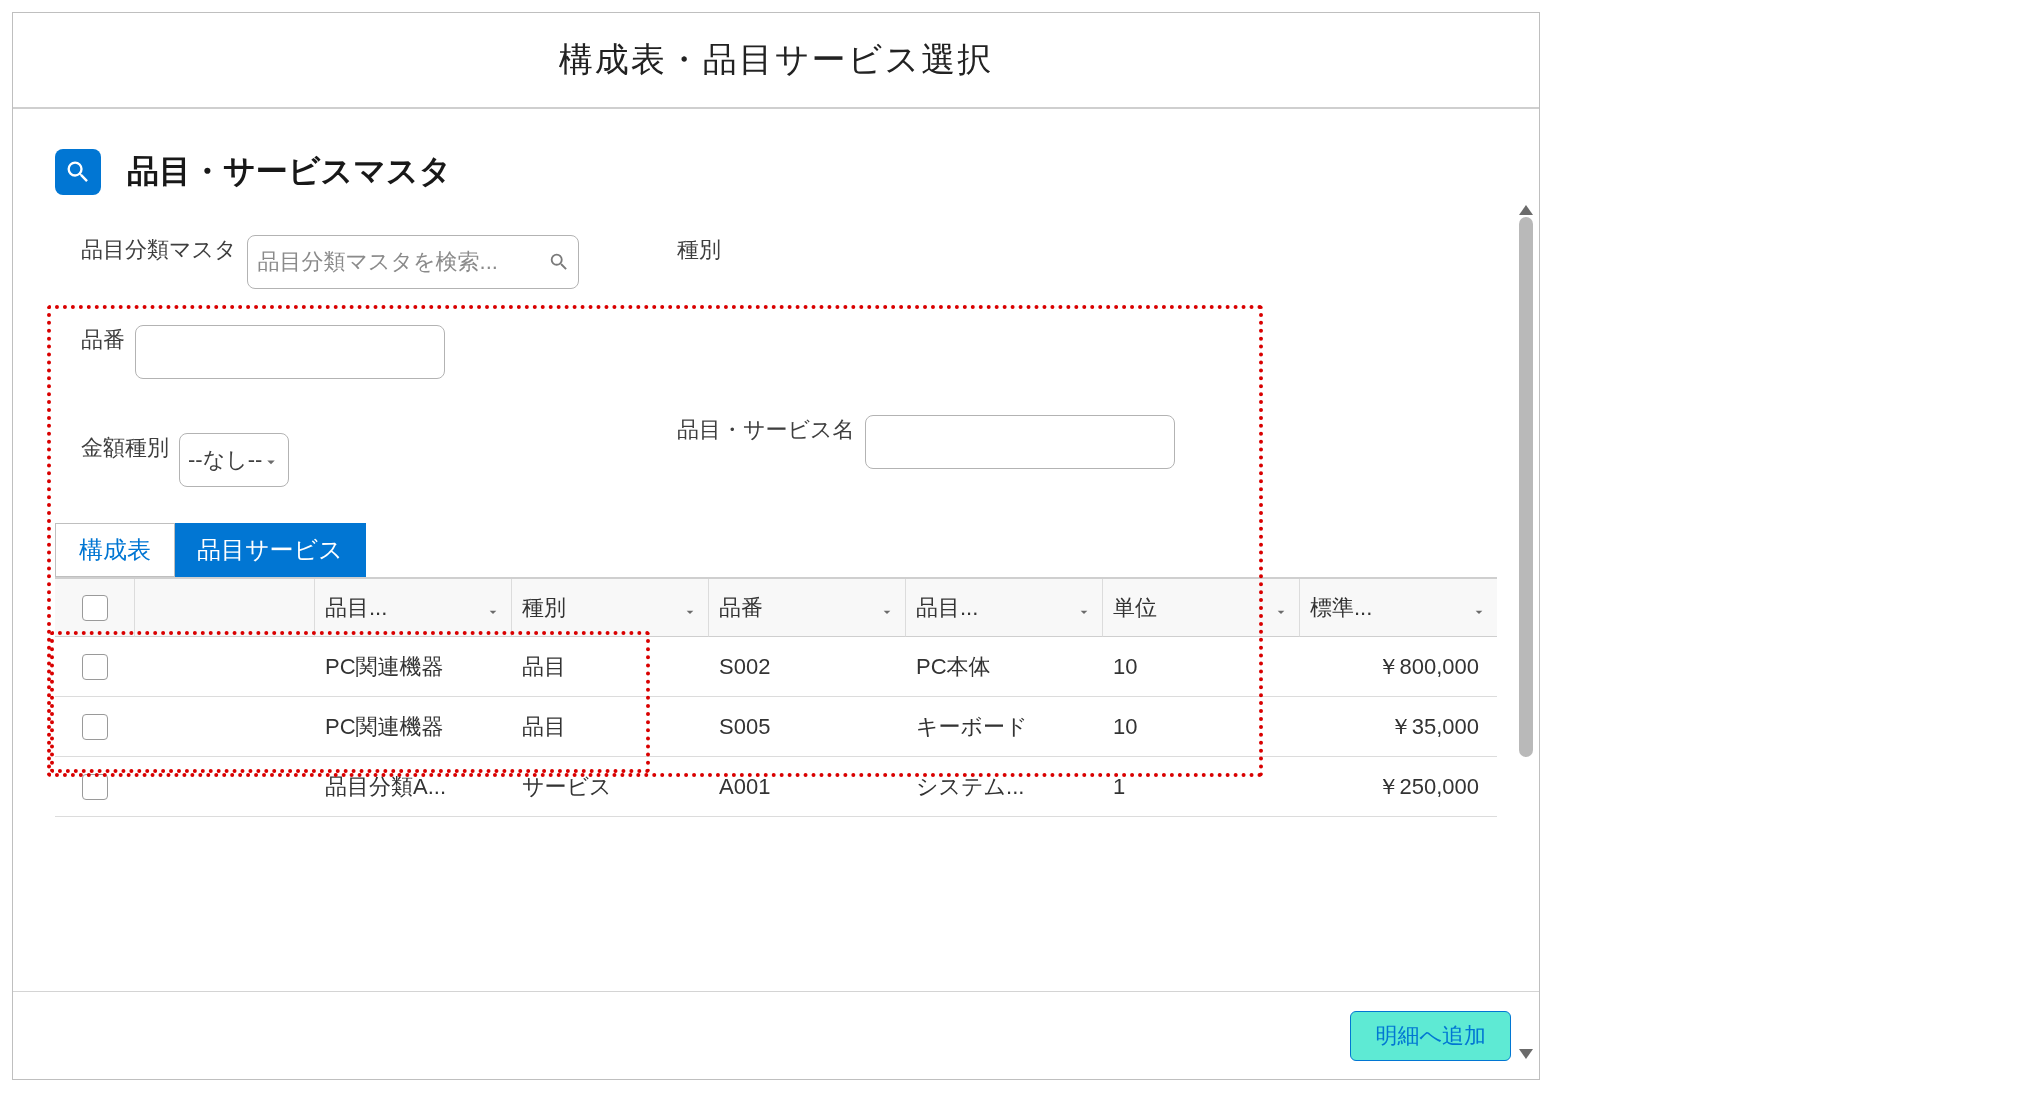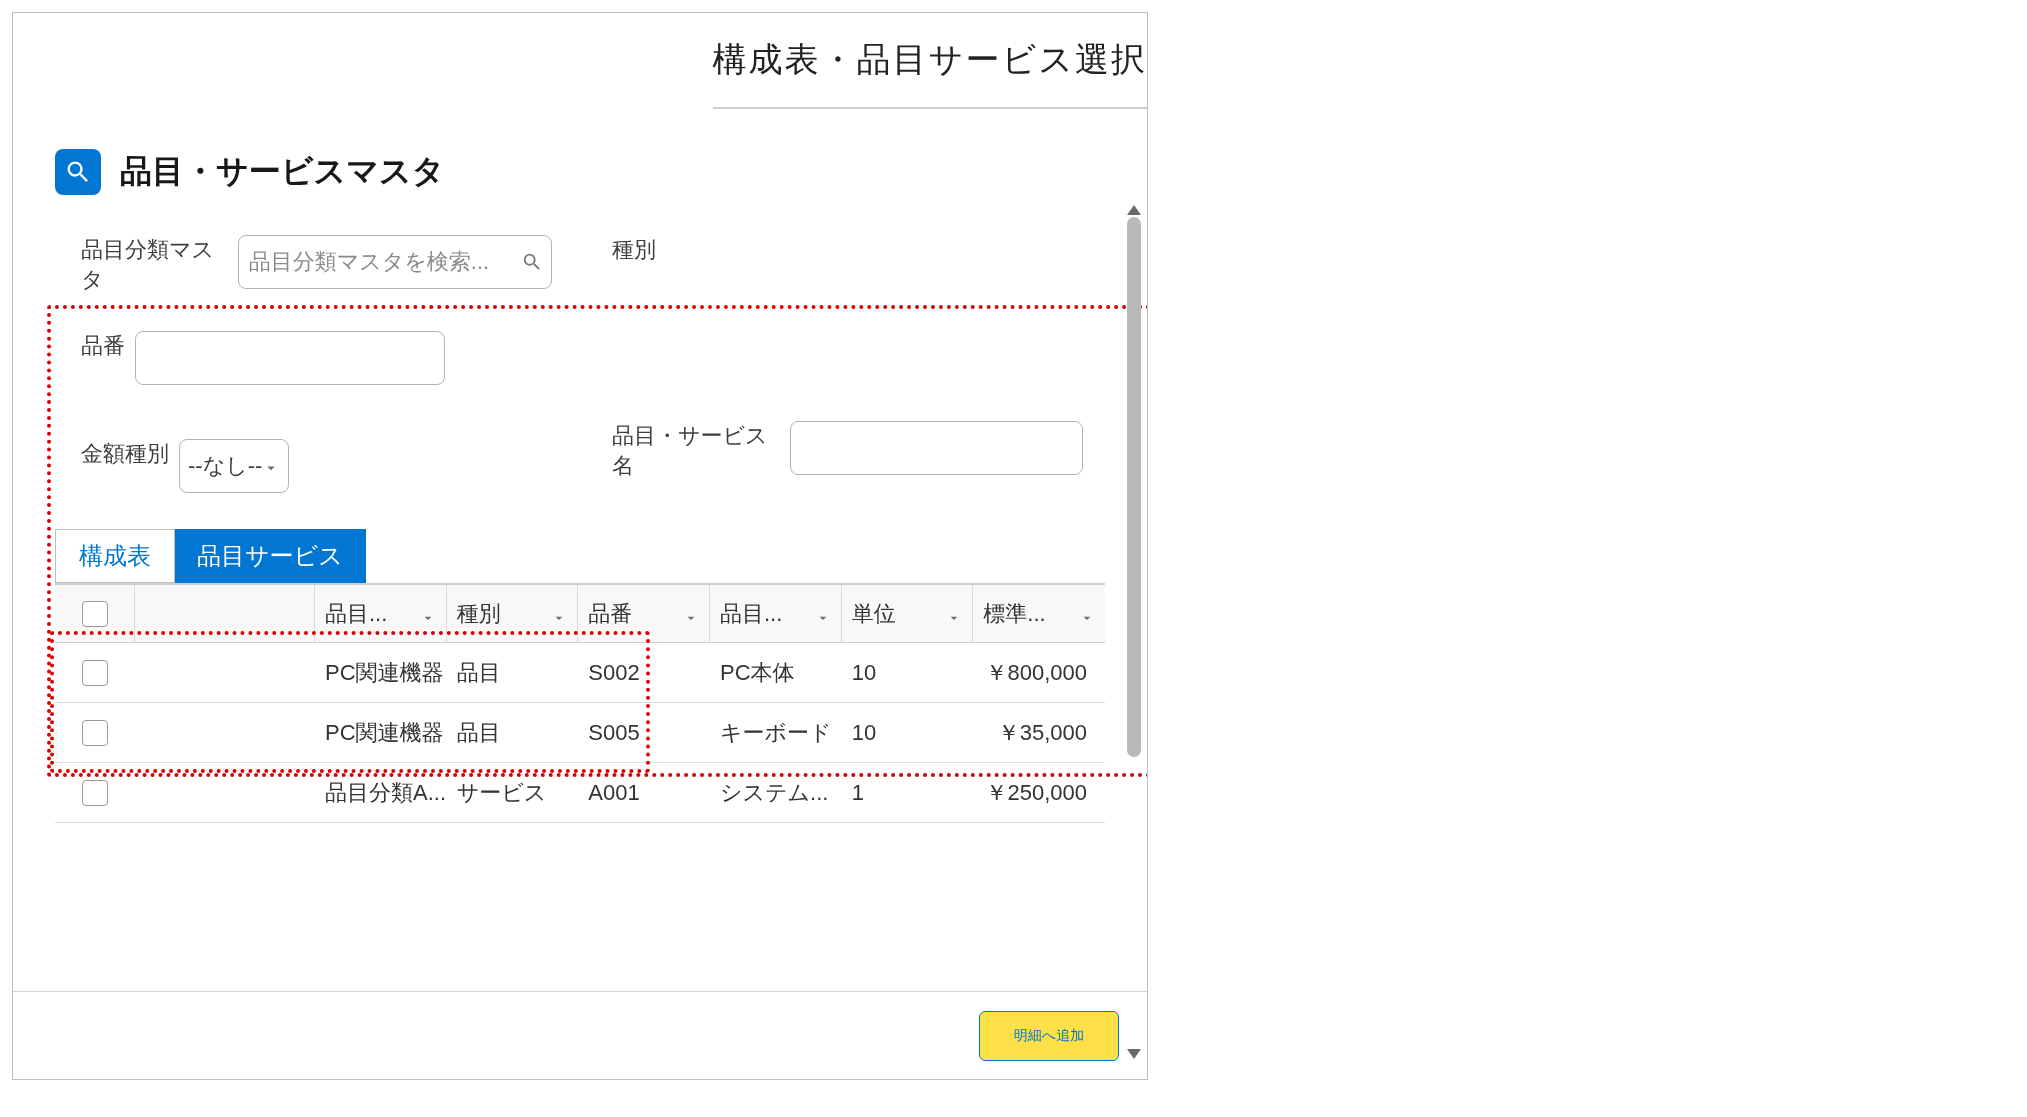--- a/index.html
+++ b/index.html
@@ -12,27 +12,26 @@
   .canvas {
     width: 2027px;
     height: 1117px;
     position: relative;
     background: #fff;
   }
   .modal {
     position: absolute;
     left: 12px;
     top: 12px;
-    width: 1136px;
+    width: 1528px;
     height: 1068px;
     border: 1px solid #bfbfbf;
     background: #fff;
     display: flex;
     flex-direction: column;
-    align-items: flex-end;
   }
   .modal-header {
     height: 96px;
     border-bottom: 2px solid #cfcfcf;
     display: flex;
     align-items: center;
     justify-content: center;
     font-size: 34px;
     letter-spacing: 2px;
     color: #222;
@@ -46,21 +45,21 @@
   }
   .scroll-area {
     position: relative;
     flex: 1 1 auto;
     overflow: hidden;
     padding: 22px 42px 0 42px;
   }
   .section-heading {
     display: flex;
     align-items: center;
-    gap: 19px;
+    gap: 26px;
     margin: 18px 0 28px 0;
   }
   .sq-search-icon {
     width: 46px;
     height: 46px;
     background: #0176d3;
     border-radius: 8px;
     display: flex;
     align-items: center;
     justify-content: center;
@@ -208,24 +207,24 @@
     align-items: center;
     justify-content: flex-end;
     padding: 0 28px;
     background: #fff;
   }
   .btn-outline {
     height: 50px;
     min-width: 140px;
     padding: 0 24px;
     border: 1px solid #0176d3;
-    background: #fde047;
+    background: #5eead4;
     color: #0176d3;
     border-radius: 6px;
-    font-size: 14px;
+    font-size: 22px;
     display: flex;
     align-items: center;
     justify-content: center;
     cursor: pointer;
   }
 
   
   .vscrollbar {
     position: absolute;
     right: 4px;

